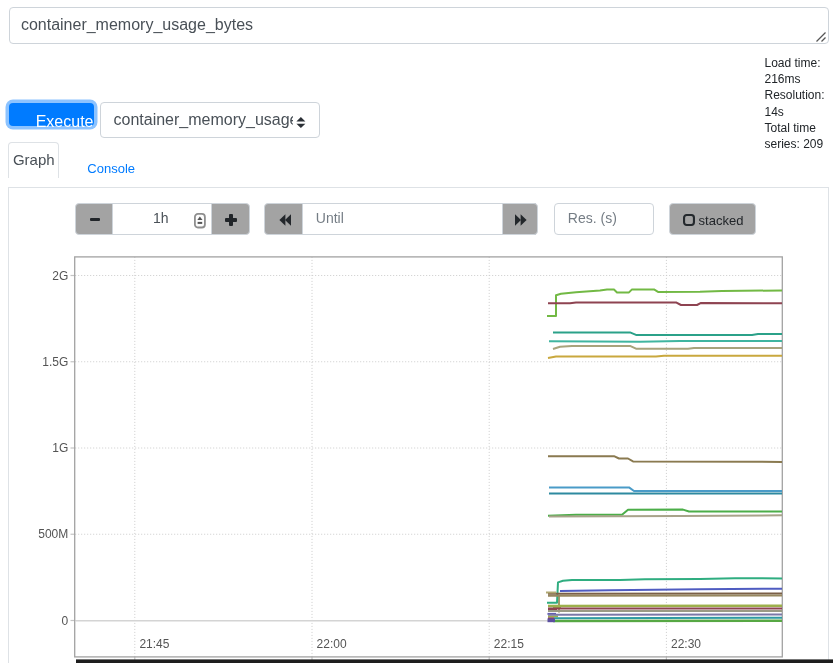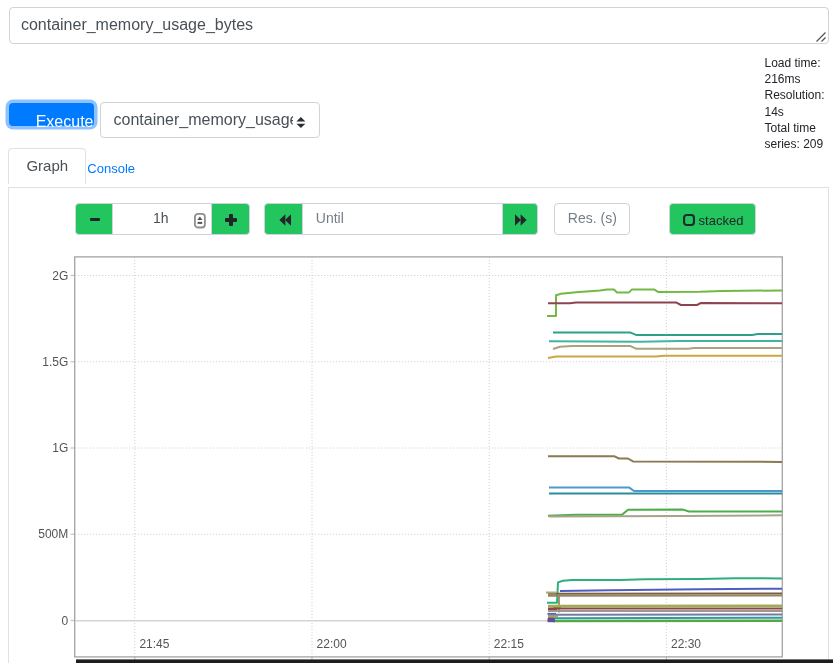--- a/index.html
+++ b/index.html
@@ -25,29 +25,29 @@
     border:1px solid #ced4da; border-radius:4px; background:#fff;
   }
   #select .txt {
     position:absolute; left:12.5px; top:8px; width:179px; overflow:hidden;
     font-size:16px; color:#495057; white-space:nowrap;
   }
   #tabline { left:8px; top:186.5px; width:820.8px; height:1px; background:#dee2e6; }
   #panelL { left:8px; top:186.5px; width:1px; height:476.5px; background:#dee2e6; }
   #panelR { left:828.2px; top:186.5px; width:1px; height:476.5px; background:#dee2e6; }
   #tabGraph {
-    left:8.3px; top:148px; width:78px; height:35.6px;
+    left:8.3px; top:142px; width:51px; height:35.6px;
     background:#fff; border:1px solid #dee2e6; border-bottom:0;
     border-radius:4px 4px 0 0; z-index:3;
     font-size:15px; color:#495057; text-align:center; line-height:34px;
   }
   #tabConsole { left:87.3px; top:161px; font-size:13px; color:#007bff; }
   .btn {
     position:absolute; top:203.4px; height:31.7px;
-    background:#22c55e; border:1px solid #ced4da;
+    background:#a3a3a3; border:1px solid #ced4da;
   }
   .inp {
     position:absolute; top:203.4px; height:31.7px;
     background:#fff; border:1px solid #ced4da;
     font-size:14px; color:#495057; line-height:29.7px; padding-left:13px;
   }
   .ph { color:#757d85; }
 </style>
 </head>
 <body>
@@ -94,21 +94,21 @@
     <polygon points="6.4,0.2 0.4,6 6.4,11.8" fill="#23272b"></polygon>
   </svg>
 </div>
 <div class="inp ph" style="left:301.8px; width:234px;">Until</div>
 <div class="btn" style="left:501.6px; width:36.7px; border-radius:0 4px 4px 0;">
   <svg width="12" height="12" style="position:absolute; left:12px; top:9.8px;">
     <polygon points="0,0.2 6,6 0,11.8" fill="#23272b"></polygon>
     <polygon points="5.6,0.2 11.6,6 5.6,11.8" fill="#23272b"></polygon>
   </svg>
 </div>
-<div class="inp ph" style="left:553.8px; width:76px; border-radius:4px;">Res. (s)</div>
+<div class="inp ph" style="left:553.8px; width:100px; border-radius:4px;">Res. (s)</div>
 <div class="btn" style="left:668.6px; width:87.3px; border-radius:4px; font-size:13px; color:#212529;">
   <svg width="12" height="12" style="position:absolute; left:13px; top:9.8px;">
     <rect x="1.05" y="1.05" width="9.9" height="9.9" rx="2.6" fill="none" stroke="#24292d" stroke-width="2.1"></rect>
   </svg>
   <span style="position:absolute; left:29px; top:8.5px;">stacked</span>
 </div>
 
 <svg class="abs" style="left:0; top:0;" width="833" height="663" viewBox="0 0 833 663">
   <g id="grid">
   <line x1="75.2" y1="275.5" x2="782.3" y2="275.5" stroke="#cccccc" stroke-width="1" stroke-dasharray="1,2"></line>

